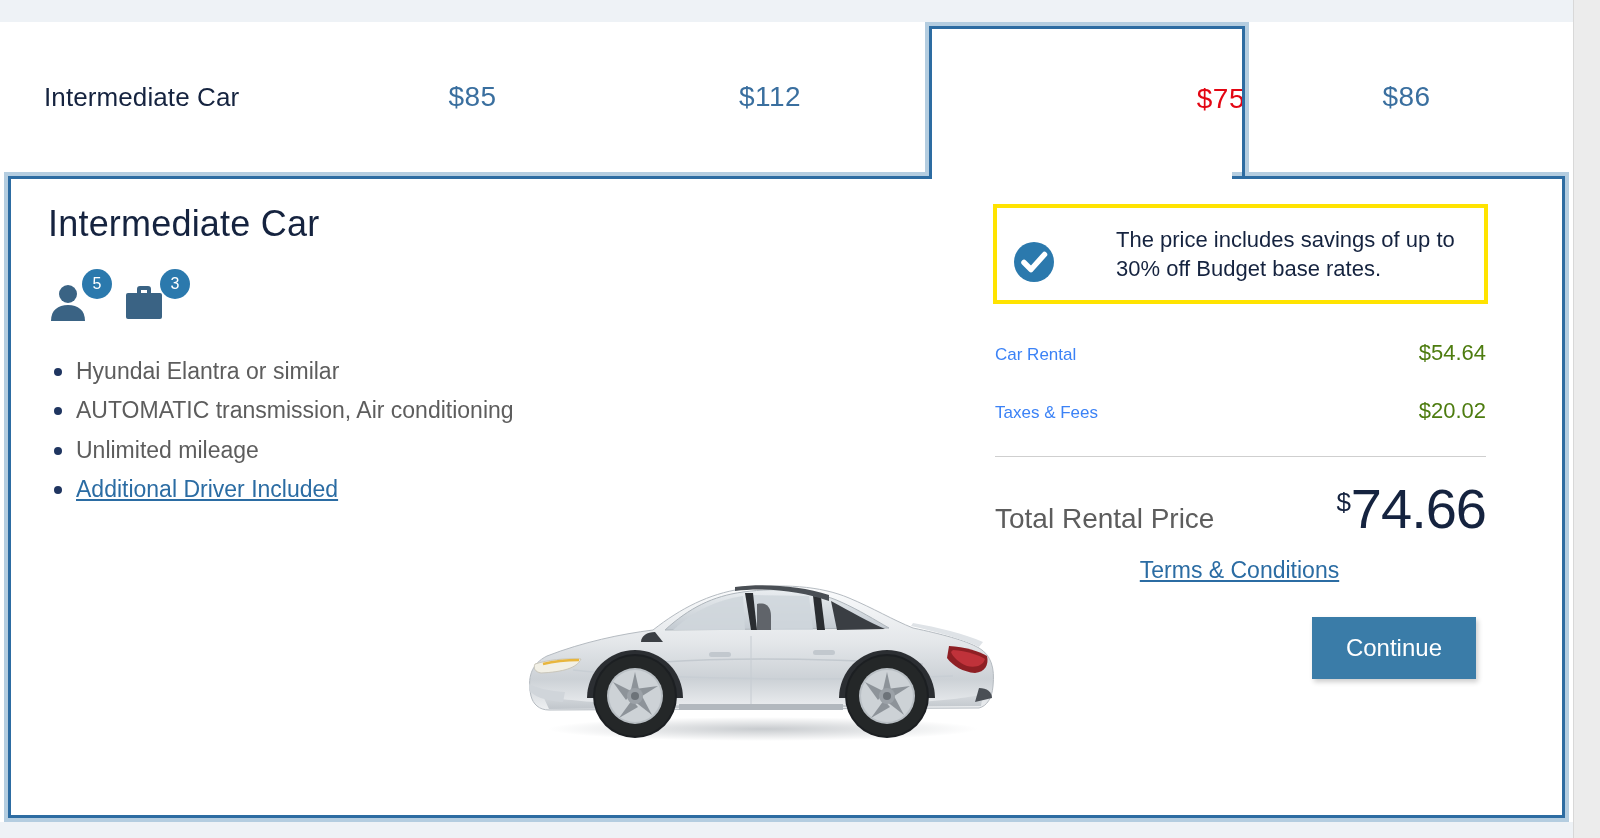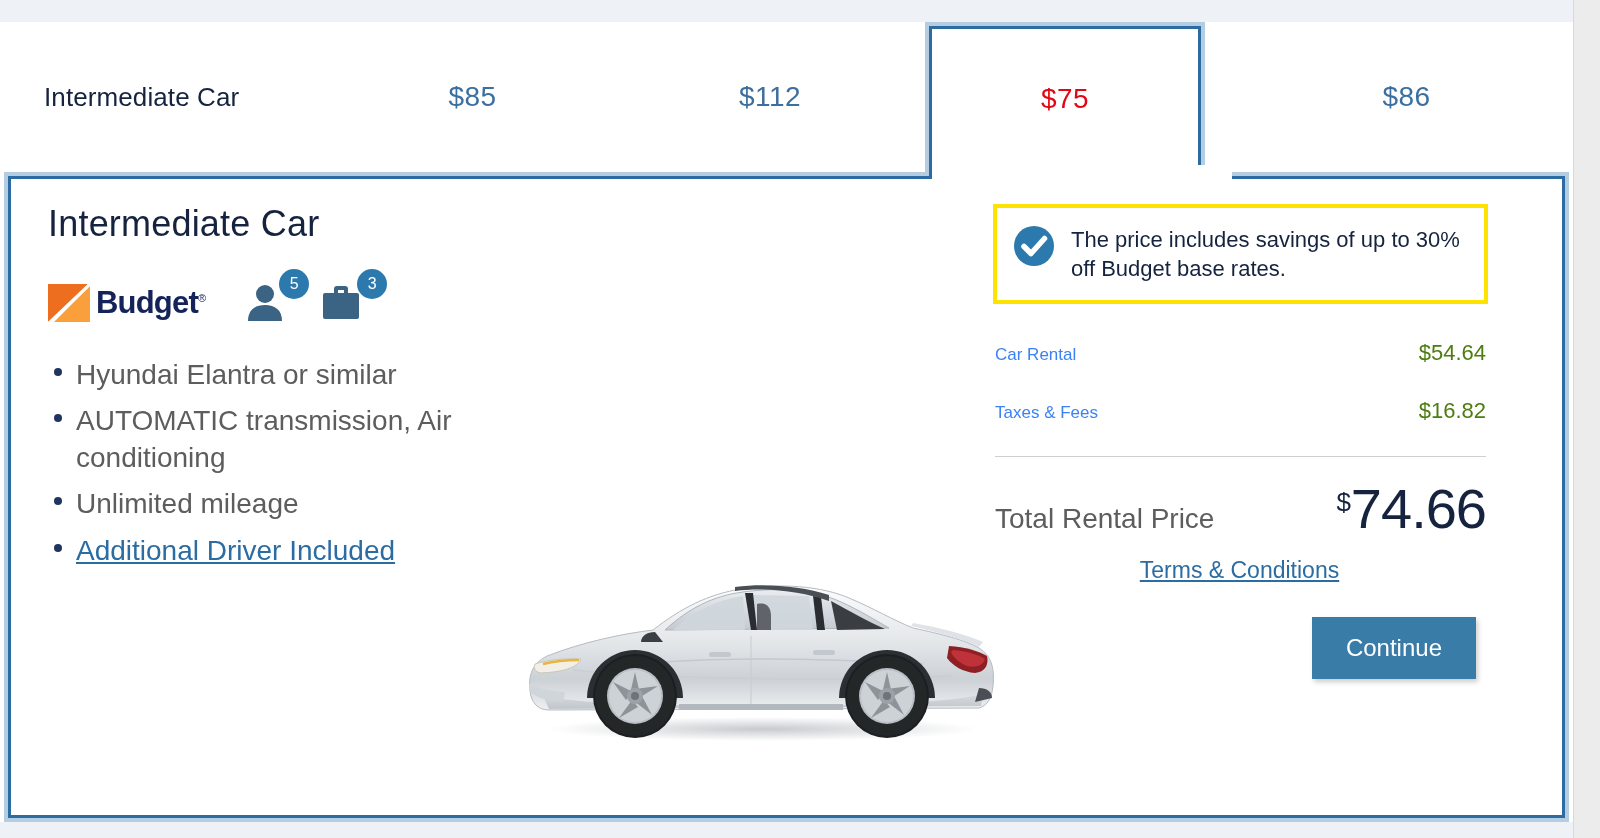--- a/index.html
+++ b/index.html
@@ -204,21 +204,21 @@
   ul.features {
     list-style: none;
     margin: 0;
     padding: 0;
     width: 480px;
   }
   ul.features li {
     position: relative;
     padding-left: 28px;
     margin-bottom: 9px;
-    font-size: 28px;
+    font-size: 23px;
     line-height: 1.33;
     color: #5d5d5d;
   }
   ul.features li::before {
     content: "";
     position: absolute;
     left: 6px;
     top: 12px;
     width: 8px;
     height: 8px;
@@ -245,22 +245,23 @@
     left: 985px;
     top: 28px;
     width: 495px;
   }
 
   .savings-banner {
     border: 4px solid #ffe300;
     background: #ffffff;
     padding: 17px 18px 17px 16px;
     display: flex;
-    align-items: flex-start;
+    align-items: flex-end;
     margin-bottom: 36px;
+    gap: 45px;
   }
   .check-badge {
     flex: 0 0 auto;
     width: 42px;
     height: 42px;
     margin-right: 16px;
   }
   .savings-text {
     font-size: 22px;
     line-height: 1.32;
@@ -372,51 +373,41 @@
     </div>
 
     <div class="tab" style="left:330px; width:285px; justify-content:center;">
       <span class="tab-price">$85</span>
     </div>
 
     <div class="tab" style="left:615px; width:310px; justify-content:center;">
       <span class="tab-price">$112</span>
     </div>
 
-    <div class="tab selected" style="left:925px; width:280px; justify-content:center;">
+    <div class="tab selected" style="left:925px; width:324px; justify-content:flex-end;">
       <div class="inner-edge"></div>
       <span class="tab-price selected-price">$75</span>
     </div>
 
     <div class="tab" style="left:1240px; width:333px; justify-content:center;">
       <span class="tab-price">$86</span>
     </div>
 
   </div>
 
   <div class="panel">
     <div class="panel-inner-edge"></div>
     <div class="panel-body">
 
       <div class="left-col">
 
         <h1 class="car-title">Intermediate Car</h1>
 
         <div class="brand-row">
 
-          <div class="budget-logo">
-            <div class="budget-mark">
-              <svg width="44" height="38" viewBox="0 0 44 38" aria-hidden="true">
-                <polygon points="0,0 40,0 0,38" fill="#ed6e1e"></polygon>
-                <polygon points="42,2 42,38 4,38" fill="#f9a03c"></polygon>
-                <polygon points="40,0 44,0 6,38 0,38" fill="#ffffff"></polygon>
-              </svg>
-            </div>
-            <span class="budget-wordmark"><span>Budget</span><span class="budget-reg">®</span></span>
-          </div>
 
           <div class="cap-group">
             <div class="cap-icon">
               <svg width="40" height="40" viewBox="0 0 40 40" aria-hidden="true">
                 <circle cx="20" cy="13" r="9" fill="#3a6384"></circle>
                 <path d="M3 40 C3 29 10 24 20 24 C30 24 37 29 37 40 Z" fill="#3a6384"></path>
               </svg>
               <span class="cap-badge">5</span>
             </div>
           </div>
@@ -565,21 +556,21 @@
           <span class="savings-text">The price includes savings of up to 30% off Budget base rates.</span>
         </div>
 
         <div class="price-line">
           <span class="label">Car Rental</span>
           <span class="value">$54.64</span>
         </div>
 
         <div class="price-line">
           <span class="label">Taxes &amp; Fees</span>
-          <span class="value">$16.82</span>
+          <span class="value">$20.02</span>
         </div>
 
         <div class="divider"></div>
 
         <div class="total-line">
           <span class="total-label">Total Rental Price</span>
           <span class="total-amount"><span class="cur">$</span><span class="amt">74.66</span></span>
         </div>
 
         <div class="terms-row">

